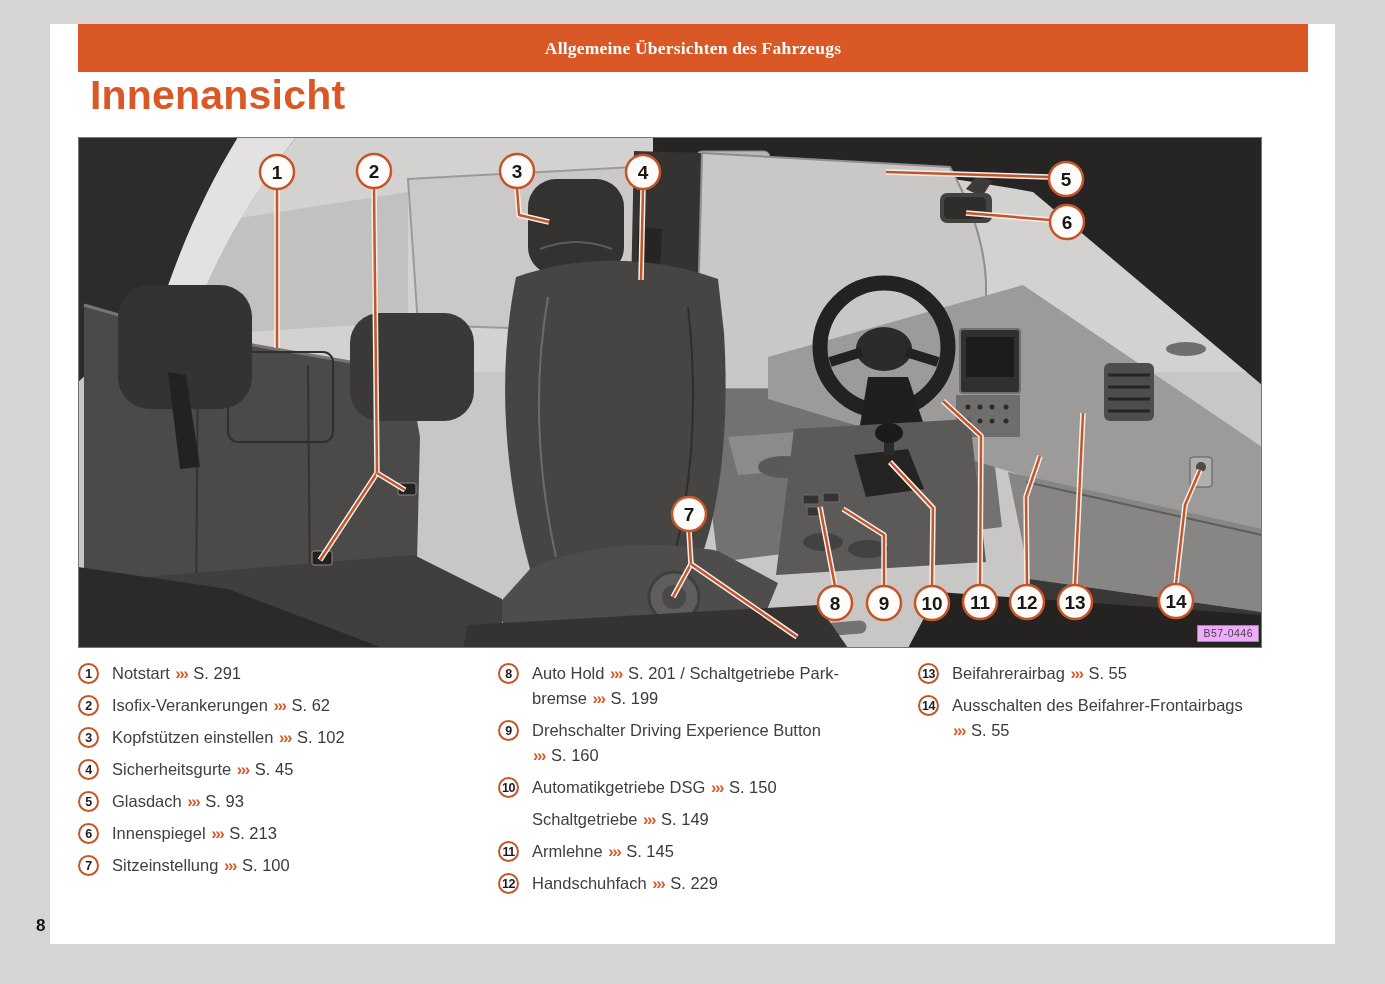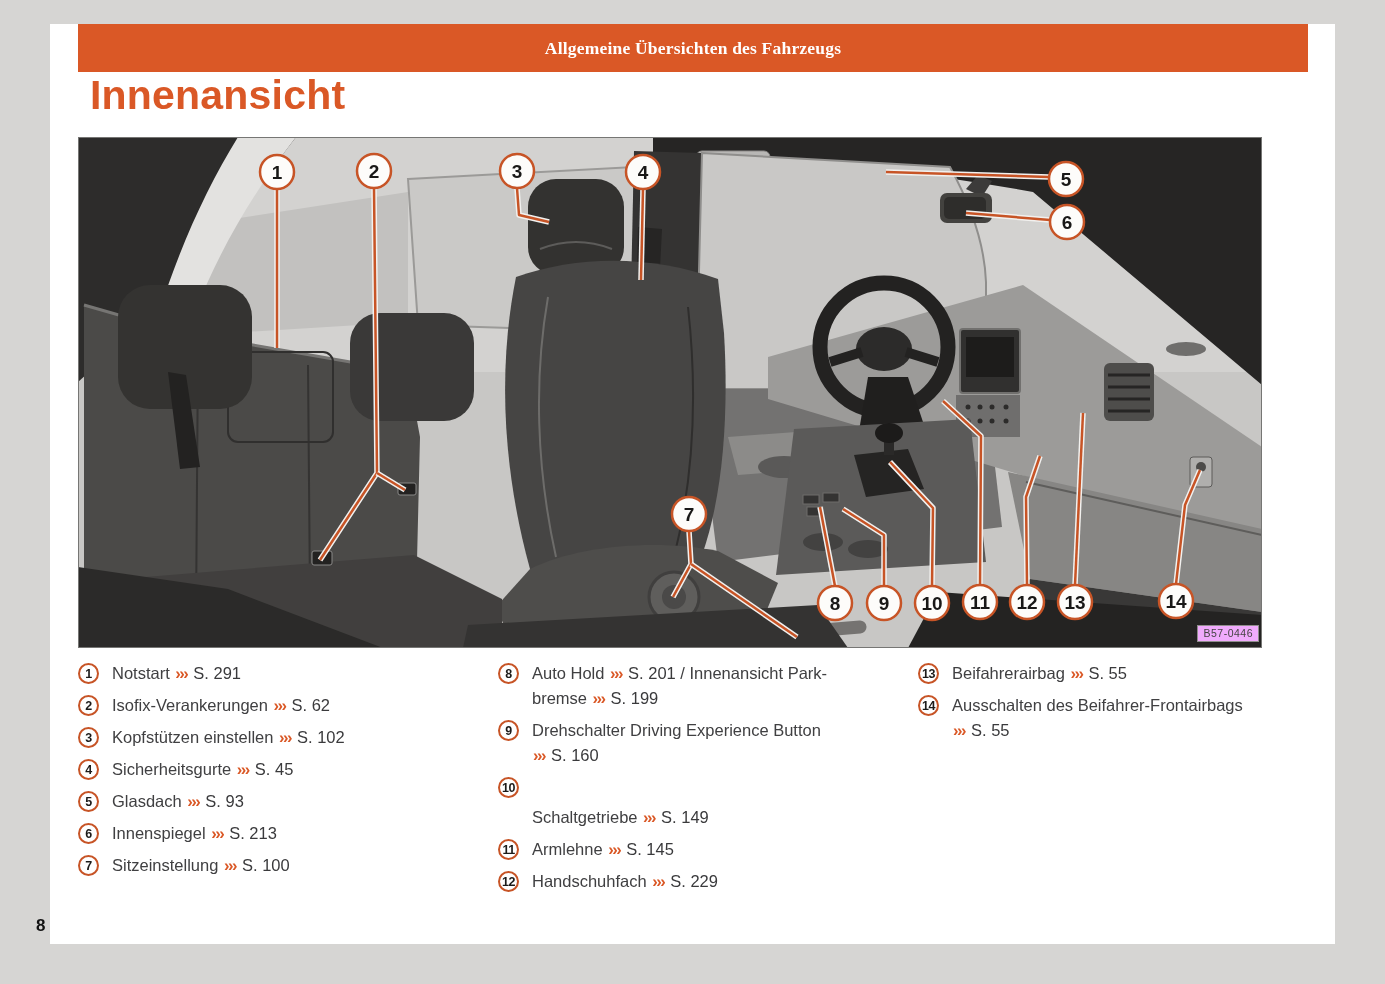--- a/index.html
+++ b/index.html
@@ -291,28 +291,29 @@
             <span class="txt"><span class="t">Innenspiegel </span><span class="arrow">›››</span><span class="pageref">S. 213</span></span>
           </div>
           <div class="legend-item">
             <span class="num">7</span>
             <span class="txt"><span class="t">Sitzeinstellung </span><span class="arrow">›››</span><span class="pageref">S. 100</span></span>
           </div>
         </div>
         <div class="legend-col legend-col-1">
           <div class="legend-item">
             <span class="num">8</span>
-            <span class="txt"><span class="t">Auto Hold </span><span class="arrow">›››</span><span class="pageref">S. 201</span><span class="t"> / Innenansicht Park-</span><br><span class="t">bremse </span><span class="arrow">›››</span><span class="pageref">S. 199</span></span>
+            <span class="txt"><span class="t">Auto Hold </span><span class="arrow">›››</span><span class="pageref">S. 201</span><span class="t"> / Schaltgetriebe Park-</span><br><span class="t">bremse </span><span class="arrow">›››</span><span class="pageref">S. 199</span></span>
           </div>
           <div class="legend-item">
             <span class="num">9</span>
             <span class="txt"><span class="t">Drehschalter Driving Experience Button</span><br><span class="arrow">›››</span><span class="pageref">S. 160</span></span>
           </div>
           <div class="legend-item">
             <span class="num">10</span>
+            <span class="txt"><span class="t">Automatikgetriebe DSG </span><span class="arrow">›››</span><span class="pageref">S. 150</span></span>
           </div>
           <div class="legend-item">
             <span class="num empty"></span>
             <span class="txt"><span class="t">Schaltgetriebe </span><span class="arrow">›››</span><span class="pageref">S. 149</span></span>
           </div>
           <div class="legend-item">
             <span class="num">11</span>
             <span class="txt"><span class="t">Armlehne </span><span class="arrow">›››</span><span class="pageref">S. 145</span></span>
           </div>
           <div class="legend-item">

